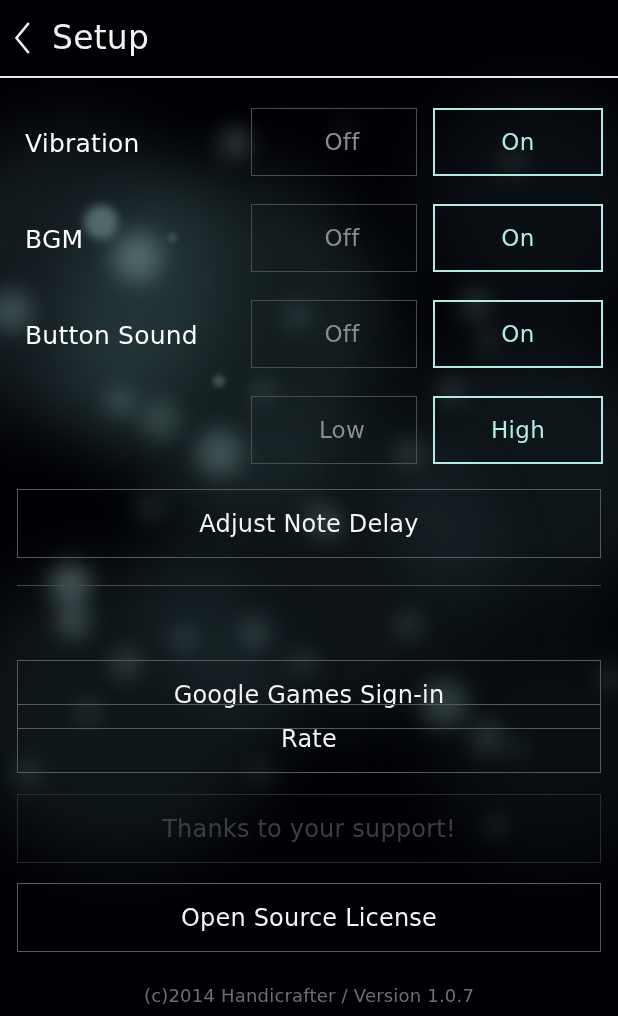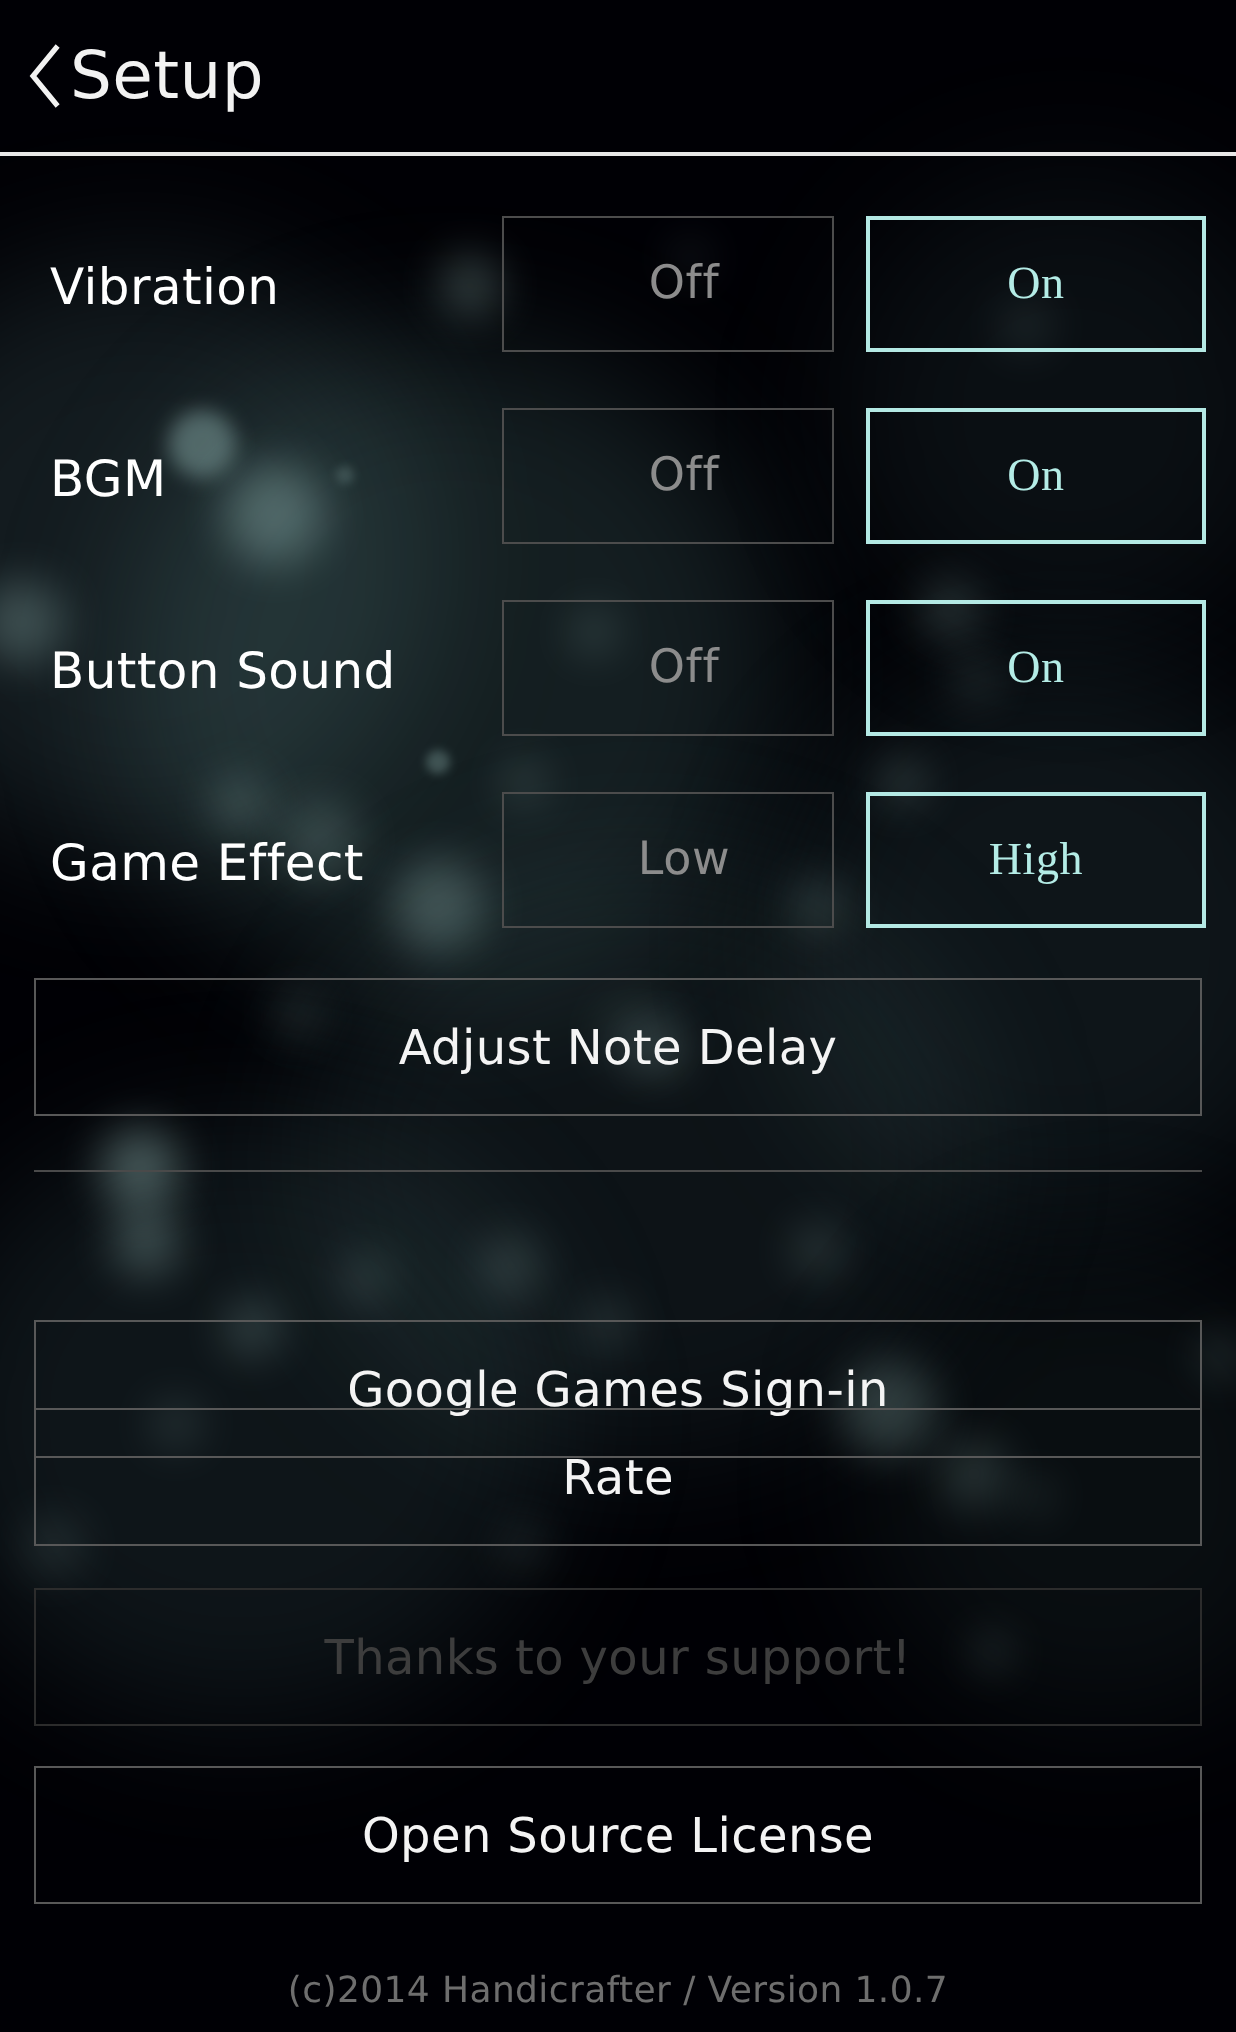--- a/index.html
+++ b/index.html
@@ -60,21 +60,21 @@
     width: 22px;
     height: 34px;
     display: block;
     flex: 0 0 auto;
   }
   #header-title {
     color: #f2f2f2;
     font-size: 33px;
     line-height: 34px;
     letter-spacing: 0.2px;
-    margin-left: 2px;
+    margin-left: 19px;
     white-space: nowrap;
   }
   #header-rule {
     position: absolute;
     left: 0;
     top: 76px;
     width: 618px;
     height: 2px;
     background: #e8e8e8;
   }
@@ -110,21 +110,21 @@
     box-sizing: border-box;
     display: flex;
     align-items: center;
     justify-content: center;
     font-size: 23px;
     cursor: pointer;
     background: transparent;
     letter-spacing: 0.3px;
   }
   .opt.left  { left: 251px; width: 166px; }
-  .opt.right { left: 433px; width: 170px; font-family: Liberation Serif, serif; }
+  .opt.right { left: 433px; width: 170px; }
   .opt.inactive {
     border: 1px solid #4c4c4c;
     color: #8c8c8c;
     padding-left: 16px;
   }
   .opt.active {
     border: 2px solid #b4e9e4;
     color: #b4ece6;
   }
 
@@ -255,21 +255,20 @@
       <div class="opt right active">On</div>
     </div>
 
     <div class="setting-row">
       <span class="setting-label">Button Sound</span>
       <div class="opt left inactive">Off</div>
       <div class="opt right active">On</div>
     </div>
 
     <div class="setting-row">
-      <span class="setting-label">Game Effect</span>
       <div class="opt left inactive">Low</div>
       <div class="opt right active">High</div>
     </div>
 
   </div>
 
   <div id="actions">
     <div class="action-btn" style="top:0px;">Adjust Note Delay</div>
     <div class="action-btn" style="top:125px;margin-top:46px;">Google Games Sign-in</div>
     <div class="action-btn" style="top:215px;">Rate</div>

